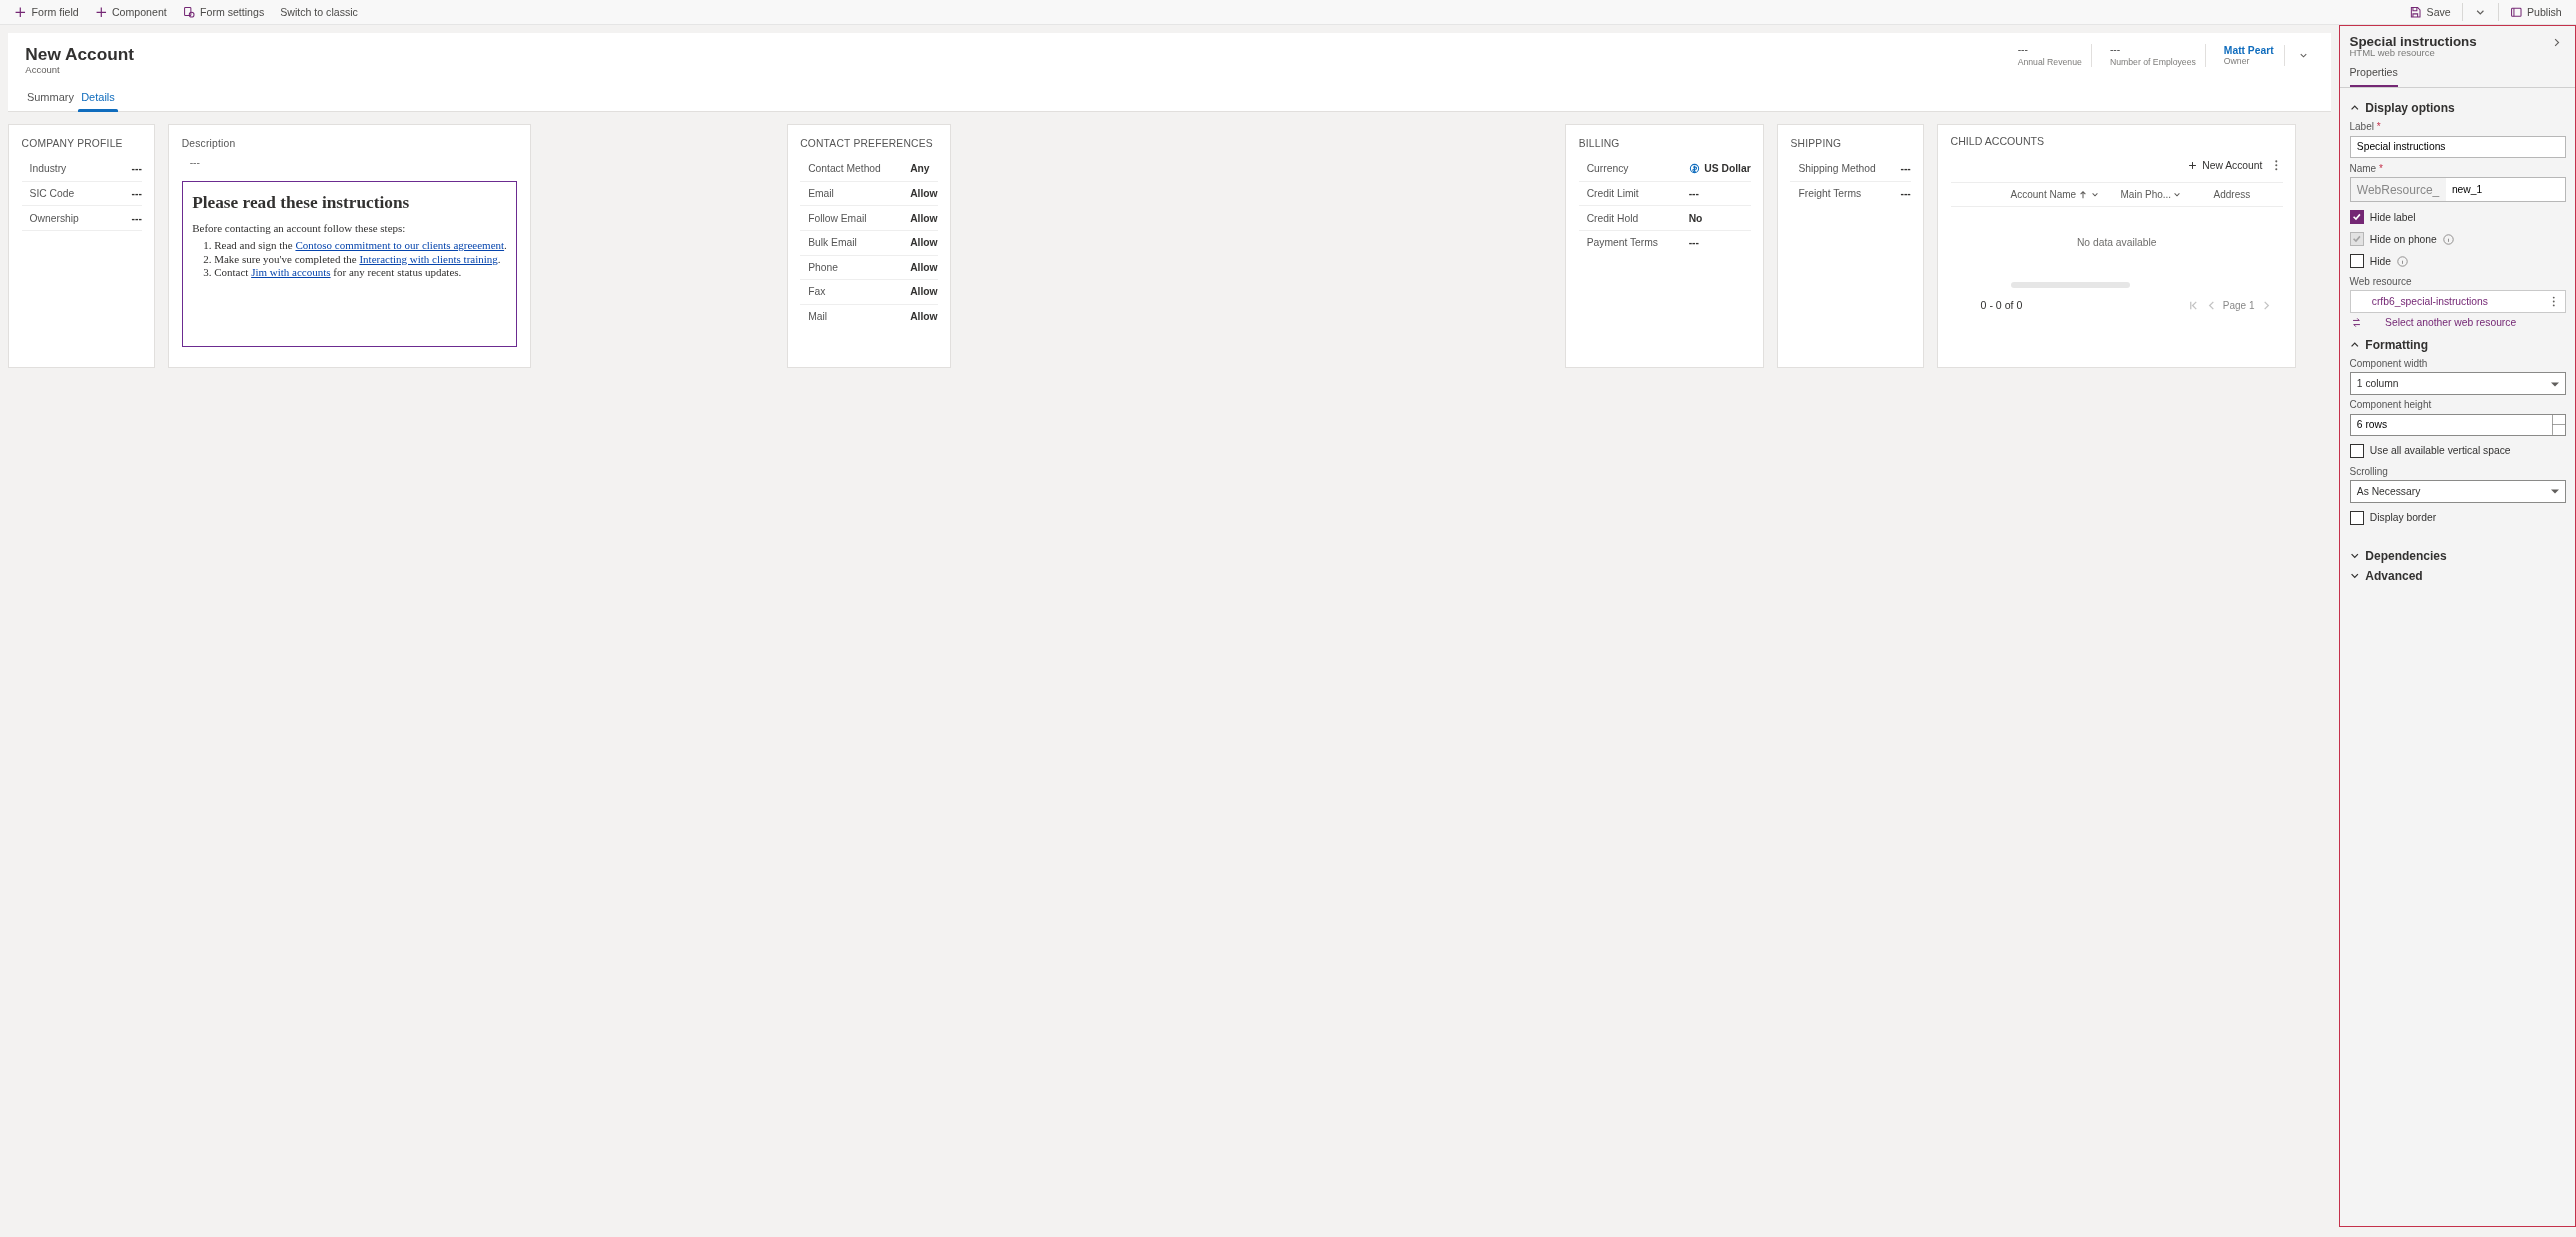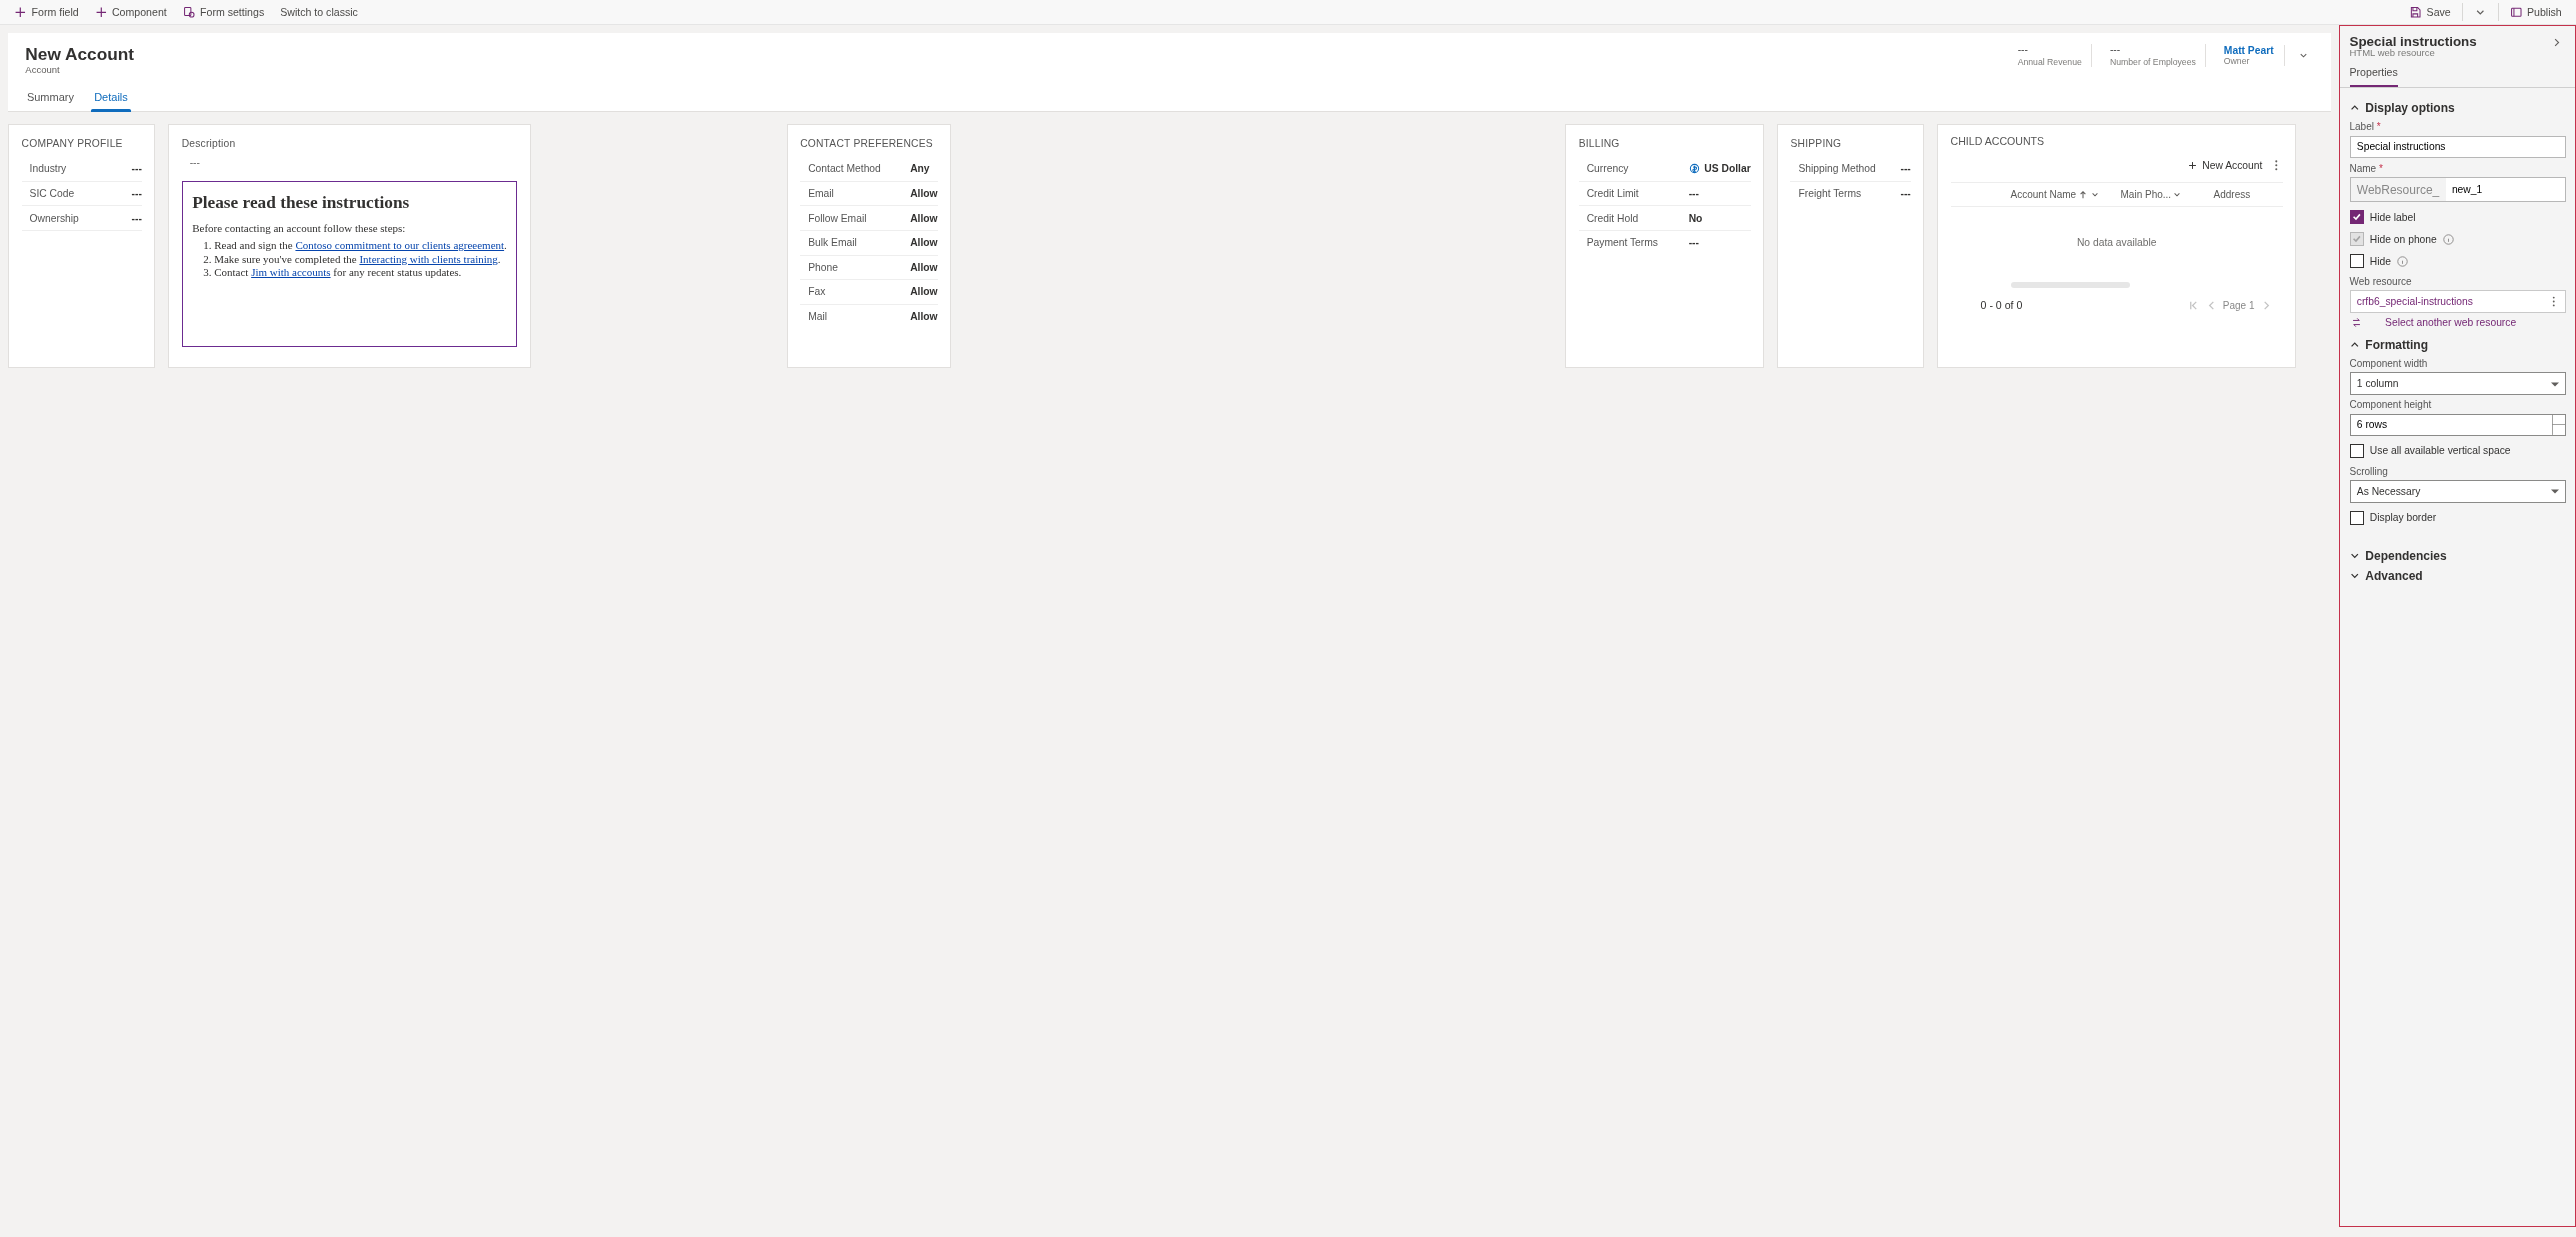--- a/index.html
+++ b/index.html
@@ -37,21 +37,21 @@
   .fh-sub { font-size:9.5px; color:#605e5c; margin-top:-0.8px;}
   .fh-right { display:flex; align-items:center; gap:8px; }
   .stat { padding:0 9.5px; border-right:0.8px solid #e1dfdd; }
   .stat:last-of-type { border-right:none; }
   .stat .val { font-size:10.3px; color:#444; }
   .stat .lbl { font-size:8.7px; color:#7d7c7a; margin-top:1.6px;}
   .owner-name { color:#0f6cbd; font-size:10.3px; font-weight:600;}
   .owner-sub { font-size:8.7px; color:#7d7c7a;}
   .chev { padding:4.7px; cursor:pointer; }
   
-  .tabs { display:flex; gap:17px; padding:11px 17.3px 0 17.3px; border-bottom:0.8px solid #e1dfdd;}
+  .tabs { display:flex; gap:4px; padding:11px 17.3px 0 17.3px; border-bottom:0.8px solid #e1dfdd;}
   .tab { padding:4.7px 1.6px 8px; font-size:11px; color:#555; position:relative; cursor:pointer;}
   .tab.active { color:#0f6cbd; font-weight:400;}
   .tab.active::after{content:""; position:absolute; left:-1.6px; right:-1.6px; bottom:-0.8px; height:2.4px; background:#0f6cbd; border-radius:1.6px 1.6px 0 0;}
   
   .cols { display:flex; gap:12.6px; padding:12.6px 8px 8px 8px; background:#f3f2f1; }
   .col { flex:1 1 0; display:flex; flex-direction:row; gap:12.6px;}
   .card { background:#fff; border:0.8px solid #e1dfdd; }
   .card-pad { padding:9.5px 12.6px 12.6px; }
   .card-title { font-size:10.3px; letter-spacing:0.2px; color:#555; margin:3.2px 0 8px; font-weight:400;}
   .field { display:flex; align-items:center; padding:6.3px 0; border-bottom:0.8px solid #eee;}
@@ -119,21 +119,21 @@
     pointer-events:none;
   }
   .pp-check{ display:flex; align-items:center; gap:6.3px; margin:8px 0;}
   .pp-check .box{ width:14px; height:14px; border:0.8px solid #323130; background:#fff; display:inline-flex; align-items:center; justify-content:center;}
   .pp-check.locked .box{ background:#e2e2e2; border-color:#b6b6b6; color:#a3a3a3;}
   .pp-check.checked .box{ background:#742774; border-color:#742774; color:#fff;}
   .pp-check .tick{ width:9.5px; height:9.5px;}
   .pp-info{ width:11px; height:11px; opacity:.7;}
   .pp-link{ display:flex; align-items:center; gap:23px; color:#742774; padding:4.7px 1.6px; cursor:pointer;}
   .pp-webres-row{ display:flex; align-items:center; justify-content:space-between; border:0.8px solid #c9c9c9; background:#fff; padding:4.7px 6.3px;}
-  .pp-webres-row .name{ color:#742774;}
+  .pp-webres-row .name{ color:#742774;margin-left:15px;}
   svg{ display:block;}
 </style>
 </head>
 <body>
 
 <div class="cmdbar">
   <div class="cmdbar-left">
     <button class="cmdbtn">
       <span class="cmdicon">
         <svg viewBox="0 0 16 16" stroke="#742774" stroke-width="1.5">

